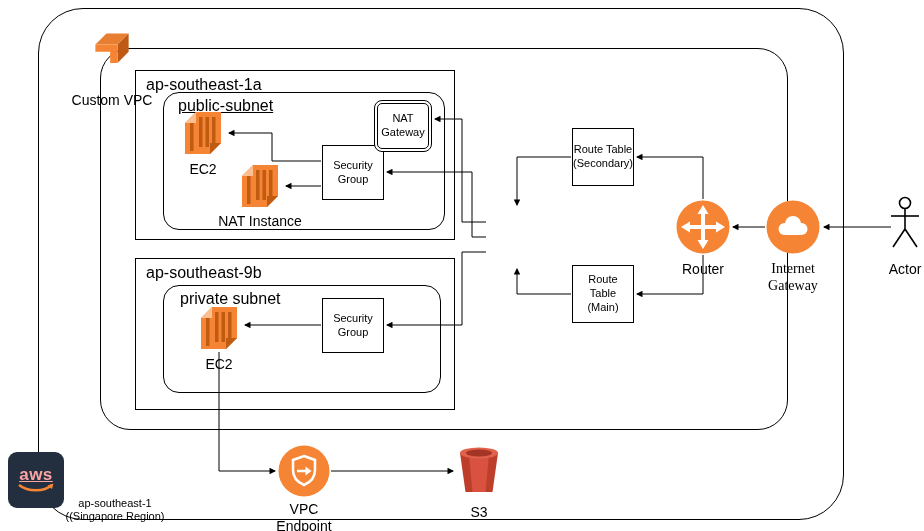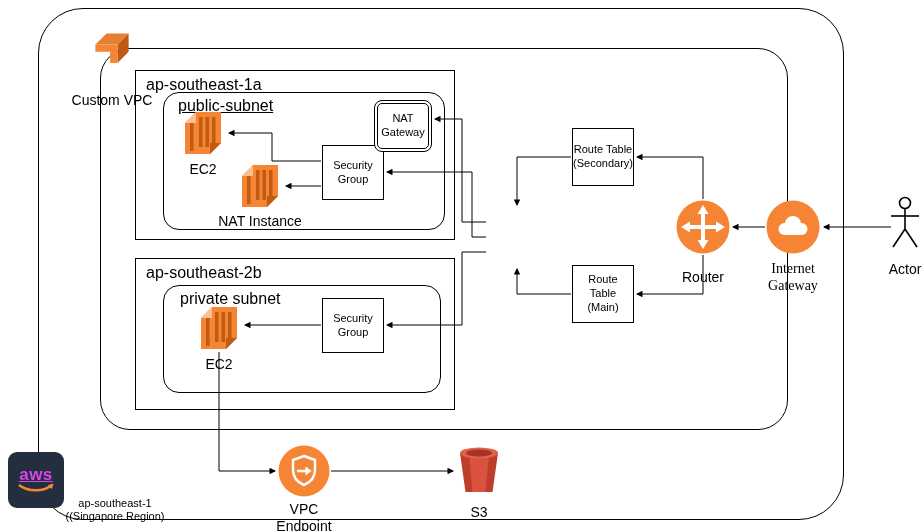--- a/index.html
+++ b/index.html
@@ -10,21 +10,21 @@
   .edges { position:absolute; left:0; top:0; width:924px; height:531px; pointer-events:none; }
   .box { position:absolute; border:1px solid #000; background:#fff; display:flex; align-items:center; justify-content:center; text-align:center; font-size:11px; line-height:1.25; padding:2px; }
   .zone-label { position:absolute; font-size:16px; white-space:nowrap; }
   .node-label { position:absolute; font-size:14px; text-align:center; line-height:1.2; }
   .icon { position:absolute; }
   .icon svg { display:block; width:100%; height:100%; }
   .natgw { border-radius:8px; }
   .natgw-inner { position:absolute; inset:2px; border:1px solid #000; border-radius:5px; pointer-events:none; }
   .natgw span { position:relative; z-index:1; }
   .aws-logo { position:absolute; background:#232F3E; border-radius:9px; display:flex; flex-direction:column; align-items:center; justify-content:center; }
-  .aws-logo .aws-word { color:#d946ef; font-weight:bold; font-size:17px; letter-spacing:0.5px; line-height:1;text-decoration:underline; }
+  .aws-logo .aws-word { color:#fca5a5; font-weight:bold; font-size:17px; letter-spacing:0.5px; line-height:1;text-decoration:underline; }
 </style>
 </head>
 <body>
 
 <div class="canvas">
 
   <svg width="0" height="0" style="position:absolute" aria-hidden="true">
     <defs>
       <symbol id="sym-ec2" viewBox="0 0 46 46">
         <polygon points="5,13 16,2 41,2 41,33 30,44 5,44" fill="#F58534"></polygon>
@@ -108,21 +108,21 @@
       <polyline points="321,161 272,161 272,133 229,133" marker-end="url(#arr)"></polyline>
       <polyline points="321,186 286,186" marker-end="url(#arr)"></polyline>
       <polyline points="321,325 245,325" marker-end="url(#arr)"></polyline>
       <polyline points="219,352 219,471 275,471" marker-end="url(#arr)"></polyline>
       <polyline points="331,471 453,471" marker-end="url(#arr)"></polyline>
     </g>
   </svg>
 
   <div class="zone-label" style="left:146px; top:76px;">ap-southeast-1a</div>
   <div class="zone-label" style="left:178px; top:97px;text-decoration:underline;">public-subnet</div>
-  <div class="zone-label" style="left:146px; top:264px;">ap-southeast-2b</div>
+  <div class="zone-label" style="left:146px; top:264px;">ap-southeast-9b</div>
   <div class="zone-label" style="left:180px; top:290px;">private subnet</div>
 
   <div class="icon" style="left:88px; top:26px; width:48px; height:48px;">
       <svg viewBox="0 0 52 52">
         <use href="#sym-vpc"></use>
       </svg>
     </div>
   <div class="node-label" style="left:62px; top:92px; width:100px;">Custom VPC</div>
 
   <div class="icon" style="left:180px; top:110px; width:46px; height:46px;">
@@ -166,21 +166,21 @@
 
   <div class="box" style="left:572px; top:128px; width:62px; height:58px;">
     <span>Route Table (Secondary)</span>
   </div>
 
   <div class="icon" style="left:676px; top:200px; width:54px; height:54px;">
       <svg viewBox="0 0 54 54">
         <use href="#sym-router"></use>
       </svg>
     </div>
-  <div class="node-label" style="left:671px; top:261px; width:64px;margin-top:8px;">Router</div>
+  <div class="node-label" style="left:671px; top:261px; width:64px;">Router</div>
 
   <div class="icon" style="left:766px; top:200px; width:54px; height:54px;">
       <svg viewBox="0 0 54 54">
         <use href="#sym-igw"></use>
       </svg>
     </div>
   <div class="node-label" style="left:757px; top:261px; width:72px;font-family:Liberation Serif, serif;">Internet Gateway</div>
 
   <div class="icon" style="left:890px; top:196px; width:30px; height:58px;">
       <svg viewBox="0 0 30 58">

